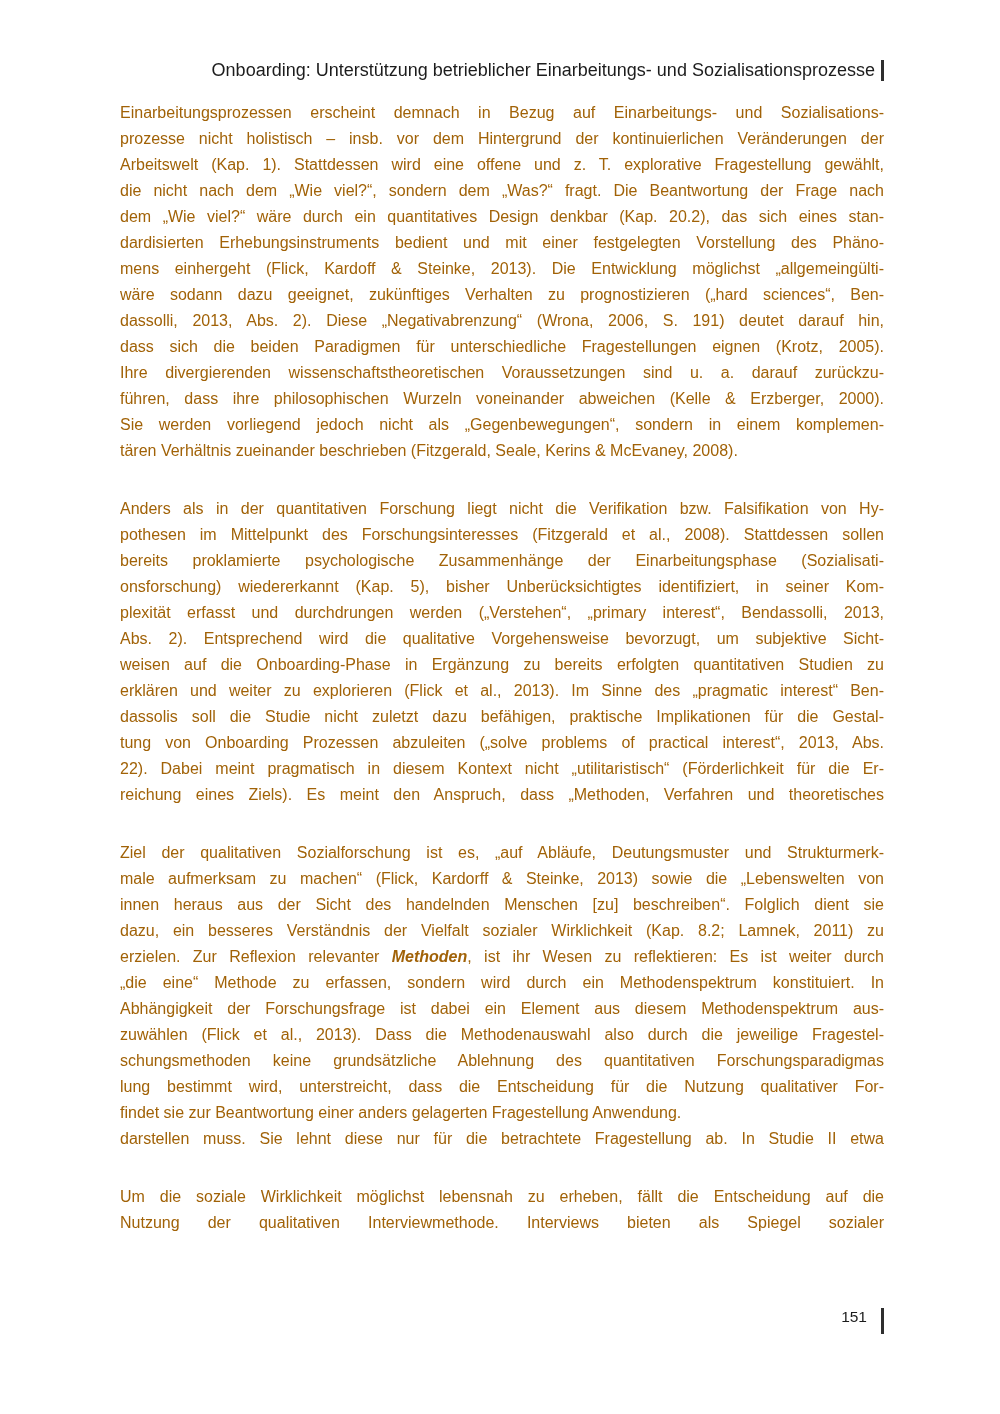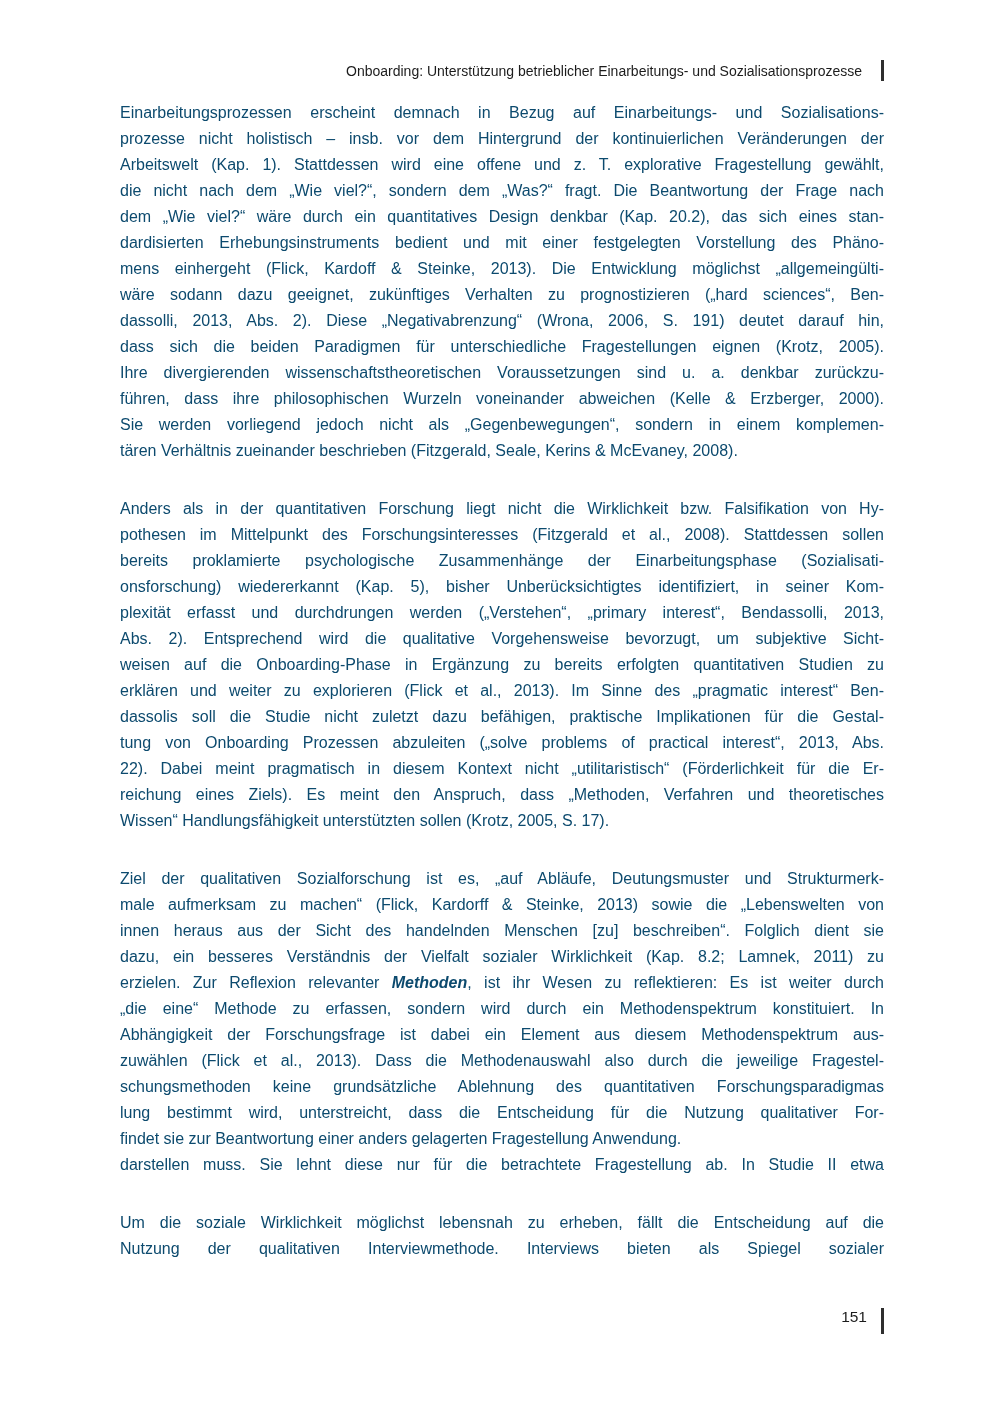--- a/index.html
+++ b/index.html
@@ -19,39 +19,38 @@
     position: absolute;
     inset: 0;
   }
   .running-header {
     position: absolute;
     top: 60px;
     left: 120px;
     width: 764px;
     display: flex;
     justify-content: flex-end;
-    align-items: center;
-    gap: 19px;
-    font-size: 14px;
+    gap: 6px;
+    font-size: 18px;
     color: #1c1c1c;
   }
   .header-bar {
     width: 3px;
     height: 21px;
     background: #2e2e2e;
     flex: 0 0 auto;
   }
   .body-text {
     position: absolute;
     top: 100px;
     left: 120px;
     width: 764px;
     font-size: 16px;
     line-height: 26px;
-    color: #0c4a6e;
+    color: #a16207;
   }
   .para {
     margin: 0 0 32px 0;
   }
   .para:last-child {
     margin-bottom: 12px;
   }
   .line {
     text-align: justify;
     text-align-last: justify;
@@ -98,40 +97,39 @@
       <div class="line">Einarbeitungsprozessen erscheint demnach in Bezug auf Einarbeitungs- und Sozialisations-</div>
       <div class="line">prozesse nicht holistisch – insb. vor dem Hintergrund der kontinuierlichen Veränderungen der</div>
       <div class="line">Arbeitswelt (Kap. 1). Stattdessen wird eine offene und z. T. explorative Fragestellung gewählt,</div>
       <div class="line">die nicht nach dem „Wie viel?“, sondern dem „Was?“ fragt. Die Beantwortung der Frage nach</div>
       <div class="line">dem „Wie viel?“ wäre durch ein quantitatives Design denkbar (Kap. 20.2), das sich eines stan-</div>
       <div class="line">dardisierten Erhebungsinstruments bedient und mit einer festgelegten Vorstellung des Phäno-</div>
       <div class="line">mens einhergeht (Flick, Kardoff &amp; Steinke, 2013). Die Entwicklung möglichst „allgemeingülti-</div>
       <div class="line">wäre sodann dazu geeignet, zukünftiges Verhalten zu prognostizieren („hard sciences“, Ben-</div>
       <div class="line">dassolli, 2013, Abs. 2). Diese „Negativabrenzung“ (Wrona, 2006, S. 191) deutet darauf hin,</div>
       <div class="line">dass sich die beiden Paradigmen für unterschiedliche Fragestellungen eignen (Krotz, 2005).</div>
-      <div class="line">Ihre divergierenden wissenschaftstheoretischen Voraussetzungen sind u. a. denkbar zurückzu-</div>
+      <div class="line">Ihre divergierenden wissenschaftstheoretischen Voraussetzungen sind u. a. darauf zurückzu-</div>
       <div class="line">führen, dass ihre philosophischen Wurzeln voneinander abweichen (Kelle &amp; Erzberger, 2000).</div>
       <div class="line">Sie werden vorliegend jedoch nicht als „Gegenbewegungen“, sondern in einem komplemen-</div>
       <div class="line last-left">tären Verhältnis zueinander beschrieben (Fitzgerald, Seale, Kerins &amp; McEvaney, 2008).</div>
     </div>
 
     <div class="para">
-      <div class="line">Anders als in der quantitativen Forschung liegt nicht die Wirklichkeit bzw. Falsifikation von Hy-</div>
+      <div class="line">Anders als in der quantitativen Forschung liegt nicht die Verifikation bzw. Falsifikation von Hy-</div>
       <div class="line">pothesen im Mittelpunkt des Forschungsinteresses (Fitzgerald et al., 2008). Stattdessen sollen</div>
       <div class="line">bereits proklamierte psychologische Zusammenhänge der Einarbeitungsphase (Sozialisati-</div>
       <div class="line">onsforschung) wiedererkannt (Kap. 5), bisher Unberücksichtigtes identifiziert, in seiner Kom-</div>
       <div class="line">plexität erfasst und durchdrungen werden („Verstehen“, „primary interest“, Bendassolli, 2013,</div>
       <div class="line">Abs. 2). Entsprechend wird die qualitative Vorgehensweise bevorzugt, um subjektive Sicht-</div>
       <div class="line">weisen auf die Onboarding-Phase in Ergänzung zu bereits erfolgten quantitativen Studien zu</div>
       <div class="line">erklären und weiter zu explorieren (Flick et al., 2013). Im Sinne des „pragmatic interest“ Ben-</div>
       <div class="line">dassolis soll die Studie nicht zuletzt dazu befähigen, praktische Implikationen für die Gestal-</div>
       <div class="line">tung von Onboarding Prozessen abzuleiten („solve problems of practical interest“, 2013, Abs.</div>
       <div class="line">22). Dabei meint pragmatisch in diesem Kontext nicht „utilitaristisch“ (Förderlichkeit für die Er-</div>
       <div class="line">reichung eines Ziels). Es meint den Anspruch, dass „Methoden, Verfahren und theoretisches</div>
-      <div class="line last-left">Wissen“ Handlungsfähigkeit unterstützten sollen (Krotz, 2005, S. 17).</div>
     </div>
 
     <div class="para">
       <div class="line">Ziel der qualitativen Sozialforschung ist es, „auf Abläufe, Deutungsmuster und Strukturmerk-</div>
       <div class="line">male aufmerksam zu machen“ (Flick, Kardorff &amp; Steinke, 2013) sowie die „Lebenswelten von</div>
       <div class="line">innen heraus aus der Sicht des handelnden Menschen [zu] beschreiben“. Folglich dient sie</div>
       <div class="line">dazu, ein besseres Verständnis der Vielfalt sozialer Wirklichkeit (Kap. 8.2; Lamnek, 2011) zu</div>
       <div class="line"><span>erzielen. Zur Reflexion relevanter </span><b>Methoden</b><span>, ist ihr Wesen zu reflektieren: Es ist weiter durch</span></div>
       <div class="line">„die eine“ Methode zu erfassen, sondern wird durch ein Methodenspektrum konstituiert. In</div>
       <div class="line">Abhängigkeit der Forschungsfrage ist dabei ein Element aus diesem Methodenspektrum aus-</div>

